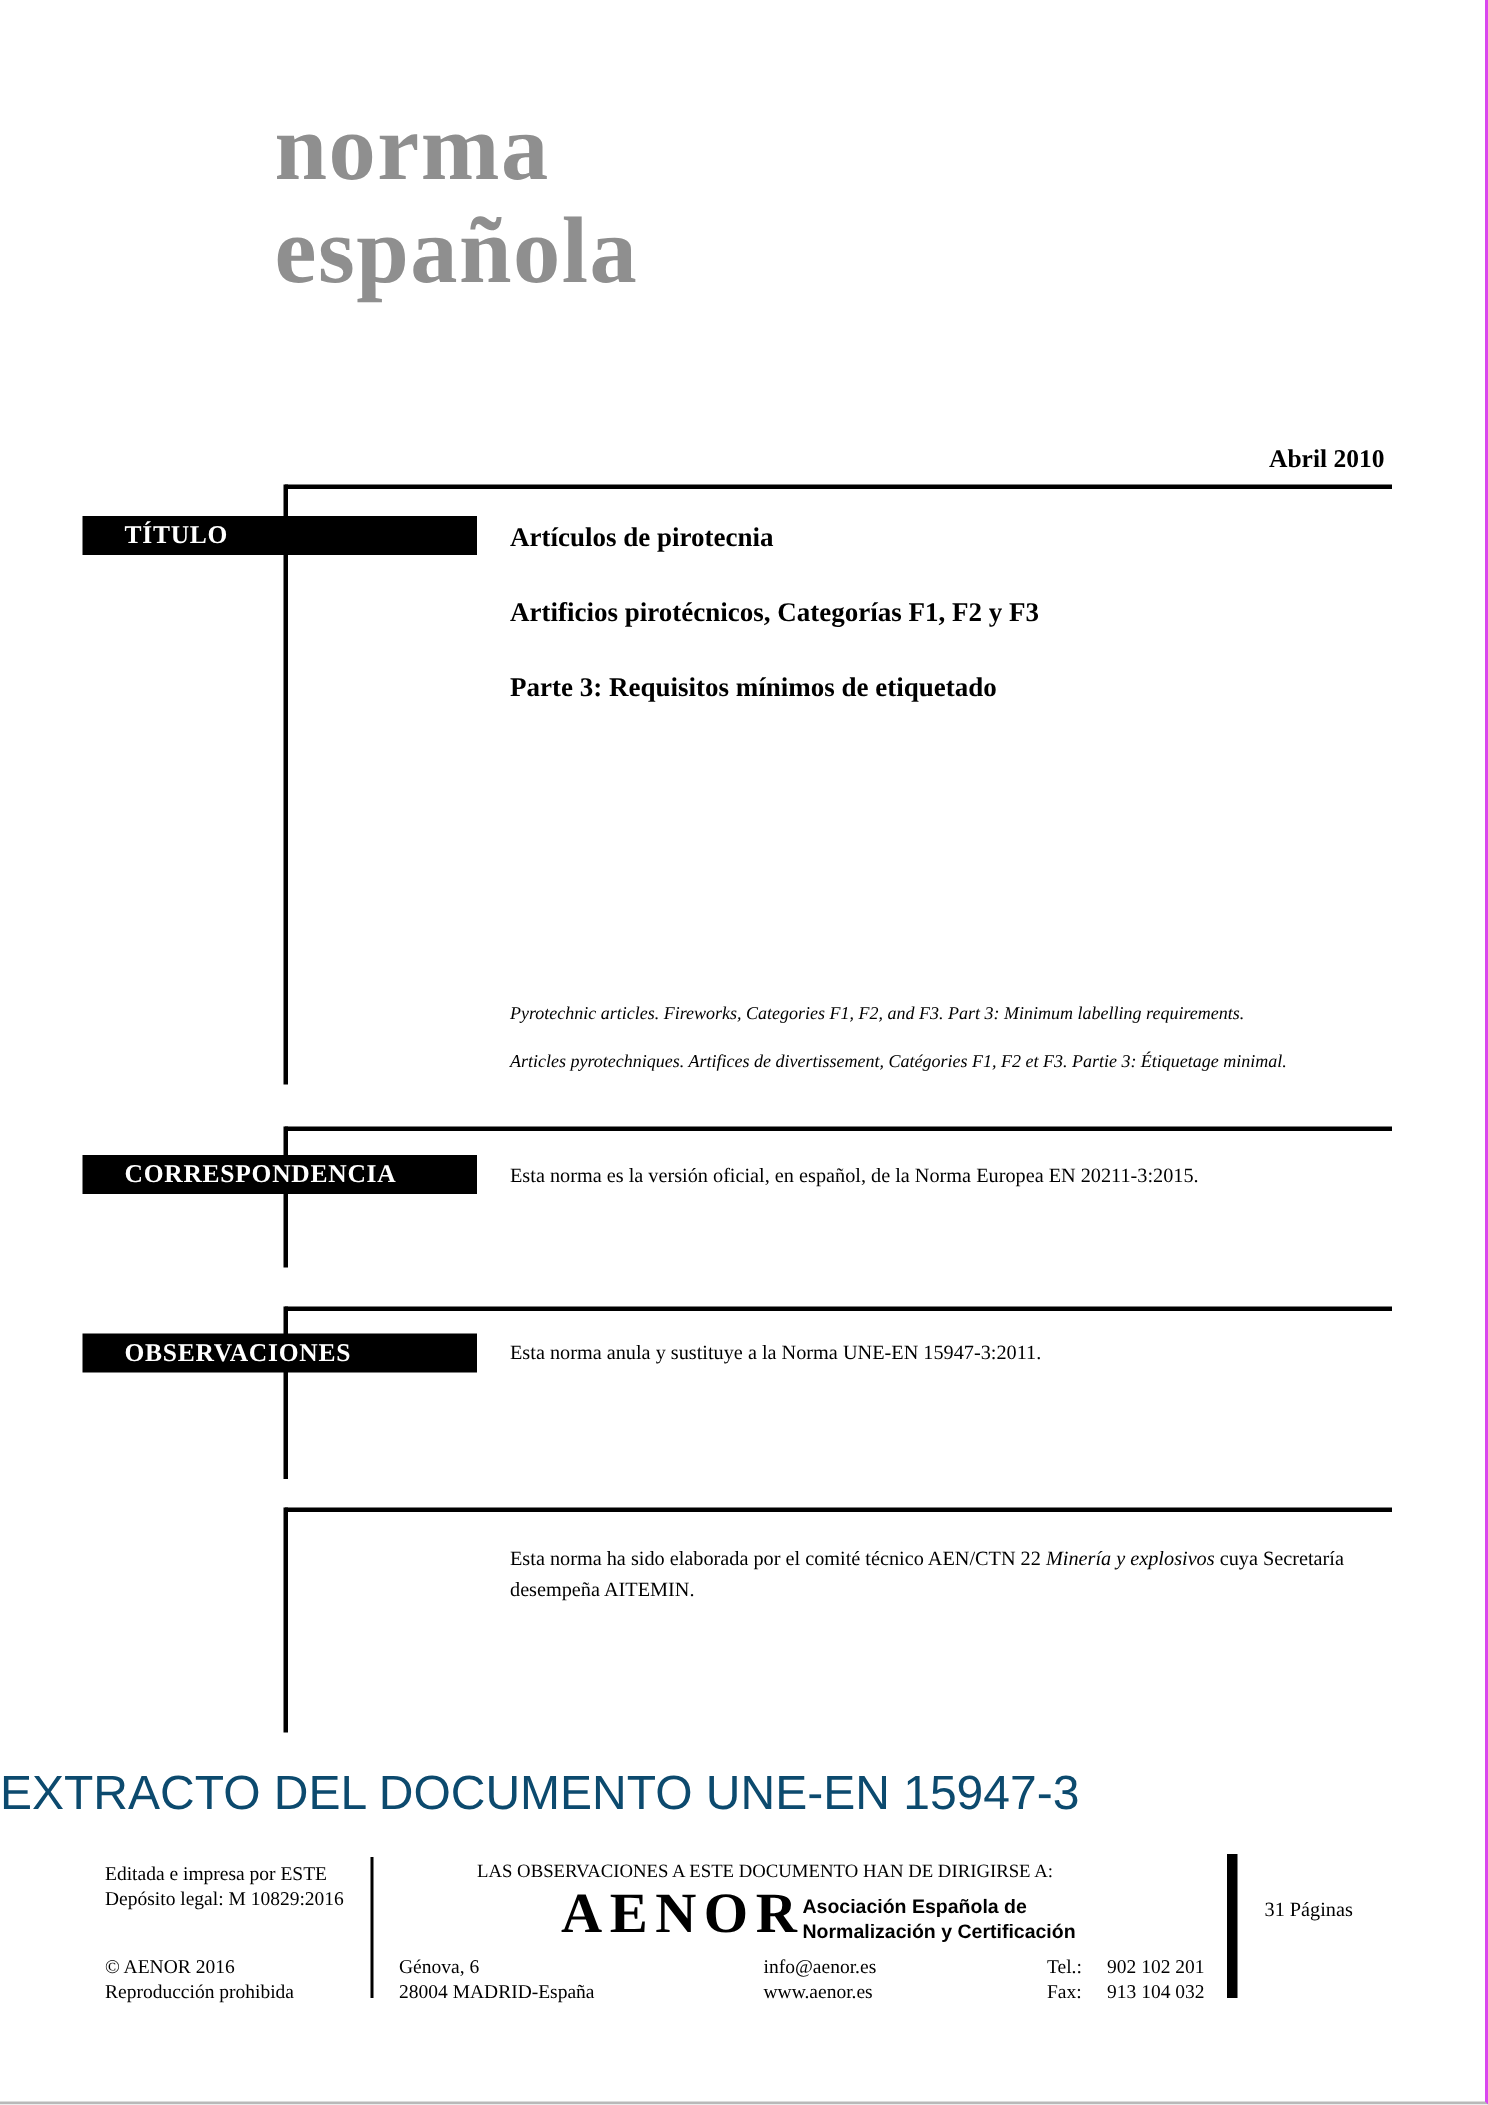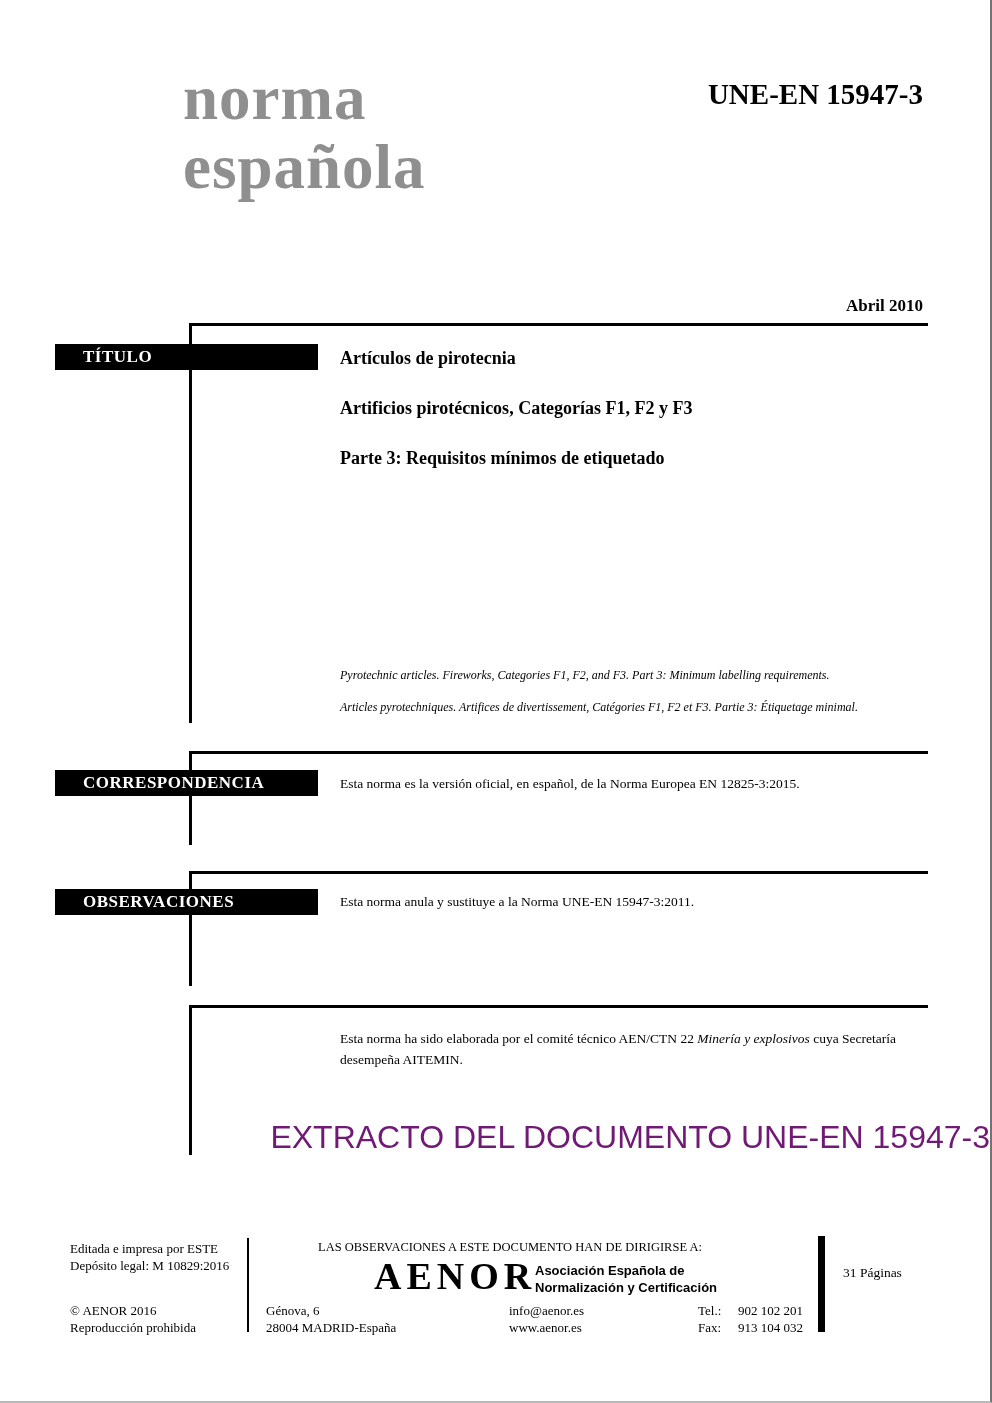--- a/index.html
+++ b/index.html
@@ -4,21 +4,21 @@
 <style>
   html,body{margin:0;padding:0;background:#fff;}
   .page{
     position:relative;
     width:992px;height:1403px;
     background:#fff;
     font-family:"Liberation Serif", serif;
     color:#000;
     overflow:hidden;
     box-sizing:border-box;
-    border-right:2px solid #737373;
+    border-right:2px solid #d946ef;
     border-bottom:2px solid #b9b9b9;
   }
   .abs{position:absolute;}
 
   
   .brand{
     left:183px;top:64px;
     font-size:63px;line-height:69px;font-weight:bold;
     color:#8f8f8f;letter-spacing:1px;
   }
@@ -39,25 +39,25 @@
     letter-spacing:0.5px;
   }
 
   .title-line{left:340px;font-size:18px;font-weight:bold;}
   .trans-line{left:340px;font-size:12px;font-style:italic;}
 
   .body-text{left:340px;font-size:13.5px;}
   .ant-text{left:340px;top:1028px;width:600px;font-size:13.5px;line-height:21px;}
 
   .extract{
-    left:0;top:1119px;width:100%;
-    text-align:right;
+    left:0;top:1177px;width:100%;
+    text-align:left;
     font-family:"Liberation Sans", sans-serif;
     font-size:32px;
-    color:#701a75;
+    color:#0c4a6e;
   }
 
   
   .ft{font-size:13px;line-height:17px;}
   .ft-left-1{left:70px;top:1240px;}
   .ft-left-2{left:70px;top:1302px;}
   .ft-thin-line{left:247px;top:1238px;width:2px;height:94px;background:#000;}
   .ft-notice{left:260px;top:1239px;width:500px;text-align:center;font-size:12.5px;}
   .ft-logo{
     left:374px;top:1254px;
@@ -77,40 +77,39 @@
 </style>
 </head>
 <body>
 
 <div class="page">
 
   <div class="abs brand">
     <div>norma</div>
     <div>española</div>
   </div>
-  <div class="abs doc-code">UNE-EN 15947-3</div>
   <div class="abs pub-date">Abril 2010</div>
 
   <div class="abs hrule" style="top:323px;"></div>
   <div class="abs vseg" style="top:323px;height:400px;"></div>
   <div class="abs label-box" style="top:344px;">
     <span>TÍTULO</span>
   </div>
   <div class="abs title-line" style="top:348px;">Artículos de pirotecnia</div>
   <div class="abs title-line" style="top:398px;">Artificios pirotécnicos, Categorías F1, F2 y F3</div>
   <div class="abs title-line" style="top:448px;">Parte 3: Requisitos mínimos de etiquetado</div>
   <div class="abs trans-line" style="top:668px;">Pyrotechnic articles. Fireworks, Categories F1, F2, and F3. Part 3: Minimum labelling requirements.</div>
   <div class="abs trans-line" style="top:700px;">Articles pyrotechniques. Artifices de divertissement, Catégories F1, F2 et F3. Partie 3: Étiquetage minimal.</div>
 
   <div class="abs hrule" style="top:751px;"></div>
   <div class="abs vseg" style="top:751px;height:94px;"></div>
   <div class="abs label-box" style="top:770px;">
     <span>CORRESPONDENCIA</span>
   </div>
-  <div class="abs body-text" style="top:776px;">Esta norma es la versión oficial, en español, de la Norma Europea EN 12825-3:2015.</div>
+  <div class="abs body-text" style="top:776px;">Esta norma es la versión oficial, en español, de la Norma Europea EN 20211-3:2015.</div>
 
   <div class="abs hrule" style="top:871px;"></div>
   <div class="abs vseg" style="top:871px;height:115px;"></div>
   <div class="abs label-box" style="top:889px;">
     <span>OBSERVACIONES</span>
   </div>
   <div class="abs body-text" style="top:894px;">Esta norma anula y sustituye a la Norma UNE-EN 15947-3:2011.</div>
 
   <div class="abs hrule" style="top:1005px;"></div>
   <div class="abs vseg" style="top:1005px;height:150px;"></div>

